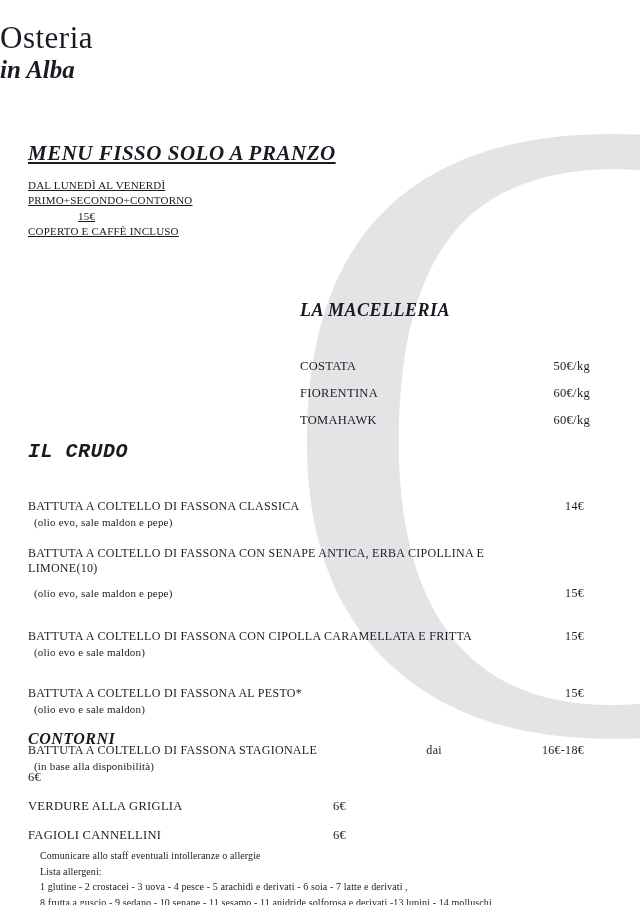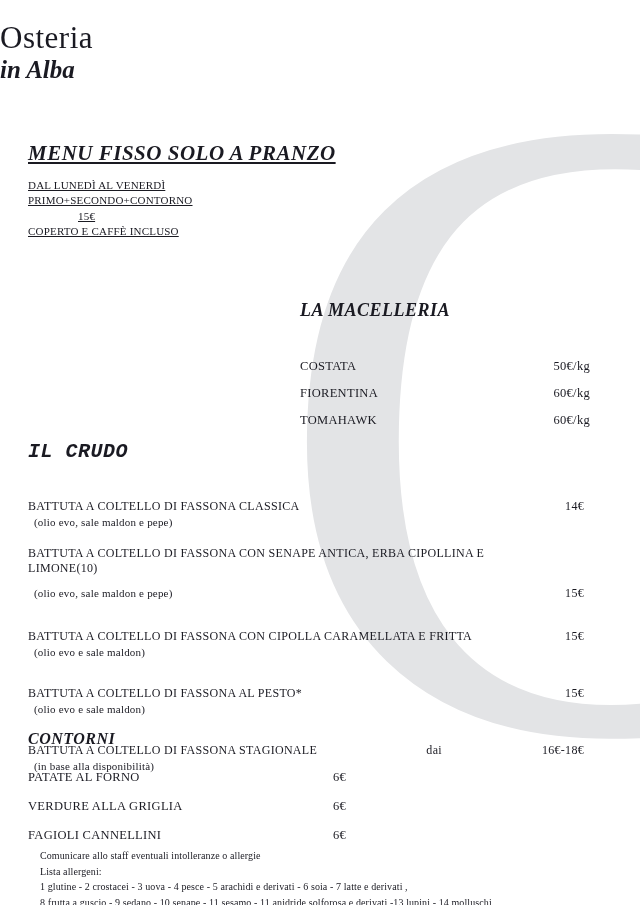--- a/index.html
+++ b/index.html
@@ -281,21 +281,20 @@
           <span class="crudo-dai">dai</span>
           <span class="crudo-price">16€-18€</span>
         </div>
         <div class="crudo-desc">(in base alla disponibilità)</div>
       </div>
     </div>
 
     <div class="contorni">
       <div class="section-title">CONTORNI</div>
       <div class="contorni-row">
-        <span class="contorni-name">PATATE AL FORNO</span>
         <span class="contorni-price">6€</span>
       </div>
       <div class="contorni-row">
         <span class="contorni-name">VERDURE ALLA GRIGLIA</span>
         <span class="contorni-price">6€</span>
       </div>
       <div class="contorni-row">
         <span class="contorni-name">FAGIOLI CANNELLINI</span>
         <span class="contorni-price">6€</span>
       </div>

